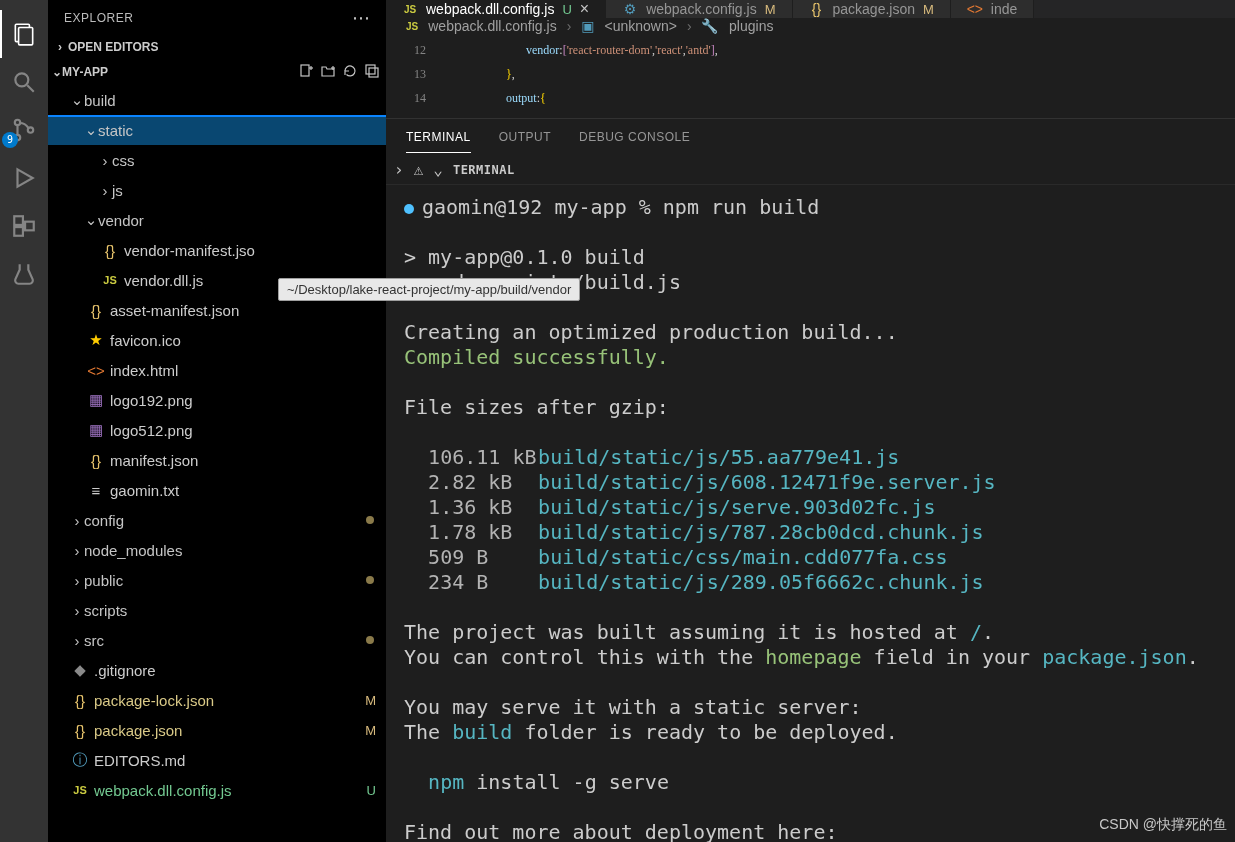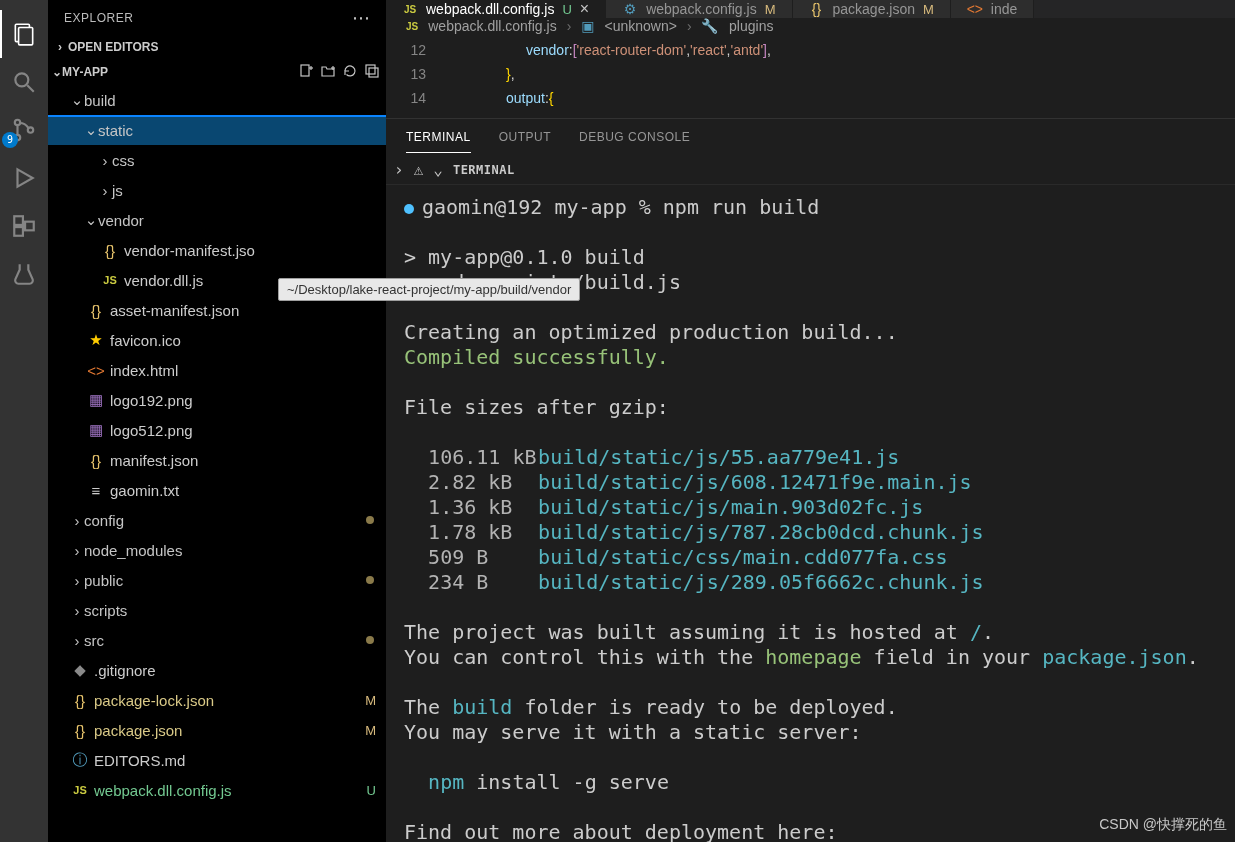--- a/index.html
+++ b/index.html
@@ -128,22 +128,22 @@
   height:28px; display:flex; align-items:center;
   padding-left:20px; gap:10px;
   font-family:-apple-system,BlinkMacSystemFont,"Segoe UI",sans-serif;
   font-size:14px; color:#a0a0a0;
   background:#1e1e1e;
 }
 .breadcrumb .sep{color:#6e6e6e;}
 .breadcrumb .ic{display:inline-flex;}
 
 .code {
-  font-family:Liberation Sans, sans-serif;
-  font-size:14px;
+  font-family:Liberation Serif, serif;
+  font-size:12px;
   padding:4px 0 8px;
 }
 .code-line { display:flex; height:24px; align-items:center;}
 .lineno { width:60px; text-align:right; color:#858585; padding-right:20px;}
 .code .kw{color:#9cdcfe;}
 .code .str{color:#ce9178;}
 .code .punc{color:#d4d4d4;}
 .code .brace{color:#ffd700;}
 .code .sqb{color:#c586c0;}
 
@@ -478,31 +478,31 @@
 <div>&nbsp;</div>
 <div><span>&gt; my-app@0.1.0 build</span></div>
 <div><span>&gt; node scripts/build.js</span></div>
 <div>&nbsp;</div>
 <div><span>Creating an optimized production build...</span></div>
 <div><span class="green">Compiled successfully.</span></div>
 <div>&nbsp;</div>
 <div><span>File sizes after gzip:</span></div>
 <div>&nbsp;</div>
 <div>&nbsp;&nbsp;<span class="dim" style="display:inline-block;width:110px">106.11 kB</span><span class="path">build/static/js/</span><span class="file">55.aa779e41.js</span></div>
-<div>&nbsp;&nbsp;<span class="dim" style="display:inline-block;width:110px">2.82 kB</span><span class="path">build/static/js/</span><span class="file">608.12471f9e.main.js</span></div>
-<div>&nbsp;&nbsp;<span class="dim" style="display:inline-block;width:110px">1.36 kB</span><span class="path">build/static/js/</span><span class="file">main.903d02fc.js</span></div>
+<div>&nbsp;&nbsp;<span class="dim" style="display:inline-block;width:110px">2.82 kB</span><span class="path">build/static/js/</span><span class="file">608.12471f9e.server.js</span></div>
+<div>&nbsp;&nbsp;<span class="dim" style="display:inline-block;width:110px">1.36 kB</span><span class="path">build/static/js/</span><span class="file">serve.903d02fc.js</span></div>
 <div>&nbsp;&nbsp;<span class="dim" style="display:inline-block;width:110px">1.78 kB</span><span class="path">build/static/js/</span><span class="file">787.28cb0dcd.chunk.js</span></div>
 <div>&nbsp;&nbsp;<span class="dim" style="display:inline-block;width:110px">509 B</span><span class="path">build/static/css/</span><span class="file">main.cdd077fa.css</span></div>
 <div>&nbsp;&nbsp;<span class="dim" style="display:inline-block;width:110px">234 B</span><span class="path">build/static/js/</span><span class="file">289.05f6662c.chunk.js</span></div>
 <div>&nbsp;</div>
 <div><span>The project was built assuming it is hosted at </span><span class="teal">/</span><span>.</span></div>
 <div><span>You can control this with the </span><span class="green">homepage</span><span> field in your </span><span class="teal">package.json</span><span>.</span></div>
 <div>&nbsp;</div>
+<div><span>You may serve it with a static server:</span></div>
 <div><span>The </span><span class="teal">build</span><span> folder is ready to be deployed.</span></div>
-<div><span>You may serve it with a static server:</span></div>
 <div>&nbsp;</div>
 <div>&nbsp;&nbsp;<span class="teal">npm</span><span> install -g serve</span></div>
 <div>&nbsp;</div>
 <div><span>Find out more about deployment here:</span></div>
 <div>&nbsp;</div>
 <div>&nbsp;&nbsp;<span class="yellow">https://cra.link/deployment</span></div>
     </div>
   </div>
 </div>
 

